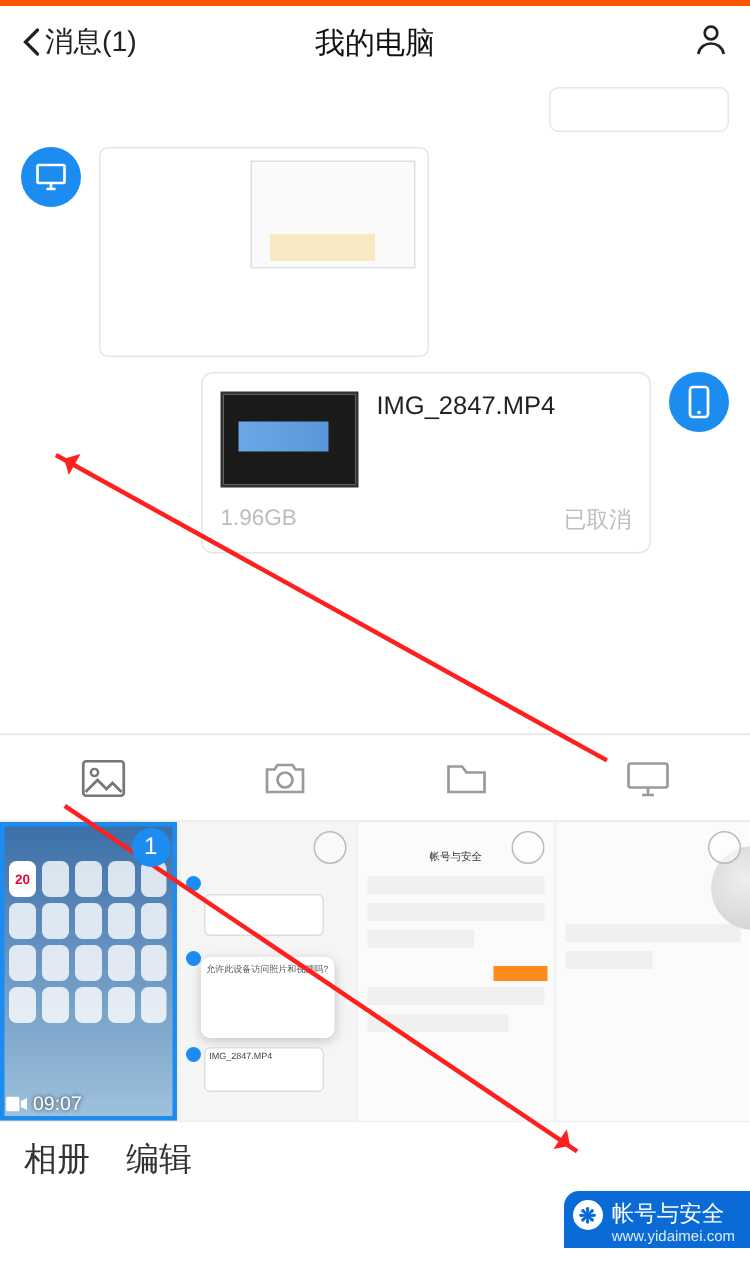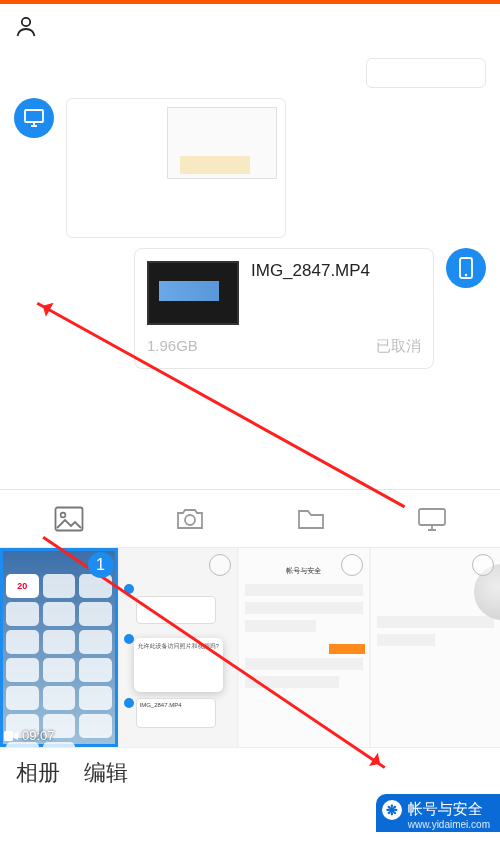--- a/index.html
+++ b/index.html
@@ -149,21 +149,21 @@
       position:absolute; top:6px; right:6px; width:22px; height:22px; border-radius:50%;
       background:rgba(255,255,255,.5); border:1px solid #bbb; z-index:2;
     }
     .video-badge {
       position:absolute; bottom:4px; left:4px; color:#fff; font-size:13px;
       display:flex; align-items:center; gap:4px; text-shadow:0 0 3px rgba(0,0,0,.8);
     }
     
     .hs { background: linear-gradient(#3a6ea8,#9fc2dd); }
     .hs-grid{ position:absolute; top:26px; left:6px; right:6px; bottom:22px;
-      display:grid; grid-template-columns:repeat(3,1fr); grid-auto-rows:24px; gap:4px; }
+      display:grid; grid-template-columns:repeat(5,1fr); grid-auto-rows:24px; gap:4px; }
     .hs-grid span{ background:rgba(255,255,255,.8); border-radius:5px; }
     .hs-grid span.cal{ background:#fff; display:flex; align-items:center; justify-content:center; font-size:9px; font-weight:700; color:#e03; }
     .mini-chat{ background:#f5f5f5; }
     .mini-chat .sb{ width:10px;height:10px;border-radius:50%;background:#1d8cf0;position:absolute; }
     .mini-chat .b1{ position:absolute; left:16px; top:48px; width:80px; height:28px; background:#fff; border:1px solid #ddd; border-radius:4px; }
     .mini-chat .pop{ position:absolute; left:14px; right:14px; top:90px; height:54px; background:#fff; border-radius:6px; box-shadow:0 2px 8px rgba(0,0,0,.2); font-size:6px; color:#555; padding:4px;}
     .mini-chat .b2{ position:absolute; left:16px; top:150px; width:80px; height:30px; background:#fff; border:1px solid #ddd; border-radius:4px; font-size:6px; color:#444; padding:3px;}
     .mini-set{ background:#fbfbfb; font-size:6px; color:#666; padding:18px 6px 4px; }
     .mini-set .row{ height:12px; margin-bottom:6px; background:#f0f0f0; }
     .mini-set .oj{ position:absolute; right:4px; top:96px; width:36px; height:10px; background:#ff8a1c;}
@@ -198,20 +198,27 @@
     .wm-logo{
       position:absolute; left:6px; top:6px; width:20px; height:20px; border-radius:50%;
       background:#fff; color:#0a6bd6; font-size:14px; font-weight:700;
       display:flex; align-items:center; justify-content:center;
     }
   </style>
 </head>
 <body>
 
 <div class="header">
+  <div class="header-left">
+    <svg width="14" height="20" viewBox="0 0 14 20">
+        <path d="M11 2 L3 10 L11 18" stroke="#222" stroke-width="2.2" fill="none" stroke-linecap="round"></path>
+      </svg>
+    <span>消息(1)</span>
+  </div>
+  <div class="header-title">我的电脑</div>
   <div class="header-right">
     <svg width="24" height="24" viewBox="0 0 24 24">
         <circle cx="12" cy="8" r="4.2" stroke="#222" stroke-width="1.8" fill="none"></circle>
         <path d="M3.5 22c1-5 5-7 8.5-7s7.5 2 8.5 7" stroke="#222" stroke-width="1.8" fill="none"></path>
       </svg>
   </div>
 </div>
 
 <div class="chat">
 

